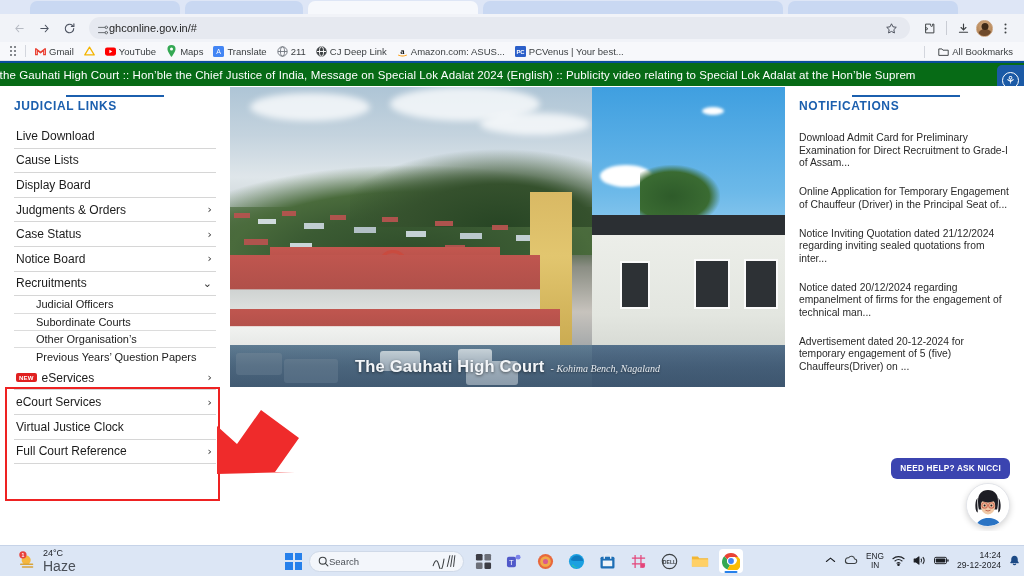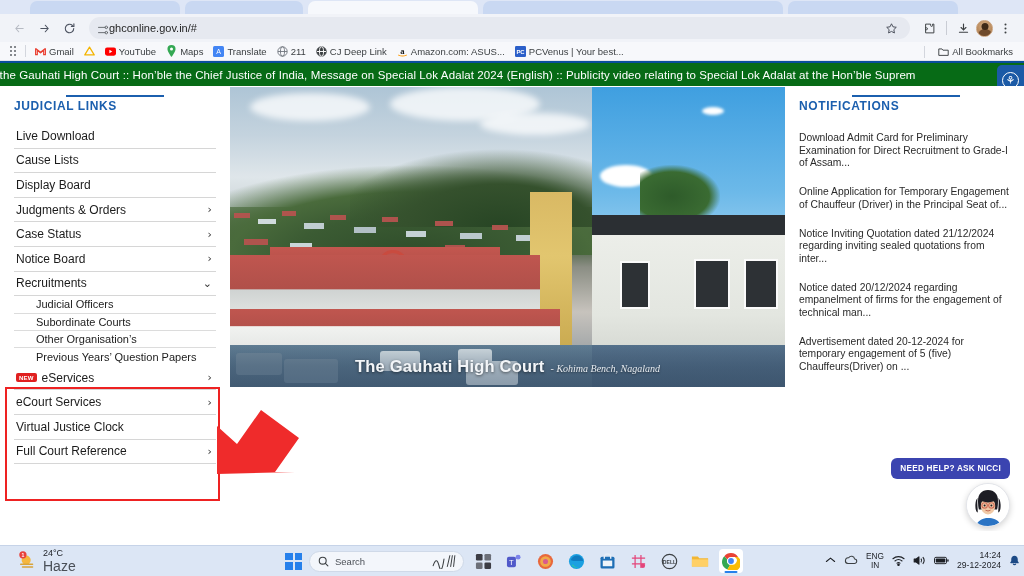--- a/index.html
+++ b/index.html
@@ -543,21 +543,20 @@
     gap: 2px;
   }
   .win-logo i { background: #2680eb; }
   .search-pill {
     width: 155px; height: 21px;
     background: #f3f6fb;
     border: 1px solid #cfd9e8;
     border-radius: 11px;
     display: flex; align-items: center;
     padding: 0 8px;
-    gap: 6px;
     position: relative;
   }
   .search-pill .ph { font-size: 9.5px; color: #4c5158; }
   .tb-app {
     width: 24px; height: 24px;
     display: flex; align-items: center; justify-content: center;
     border-radius: 4px;
     position: relative;
     flex: 0 0 auto;
   }

